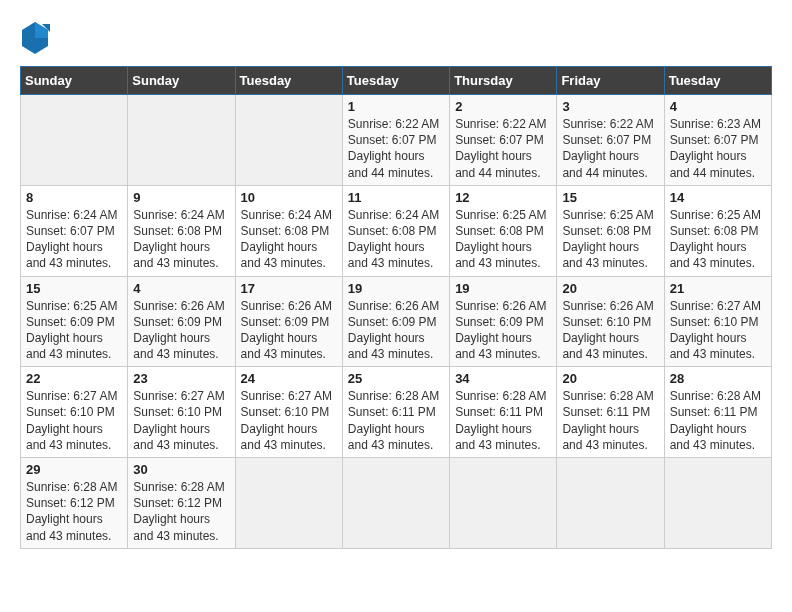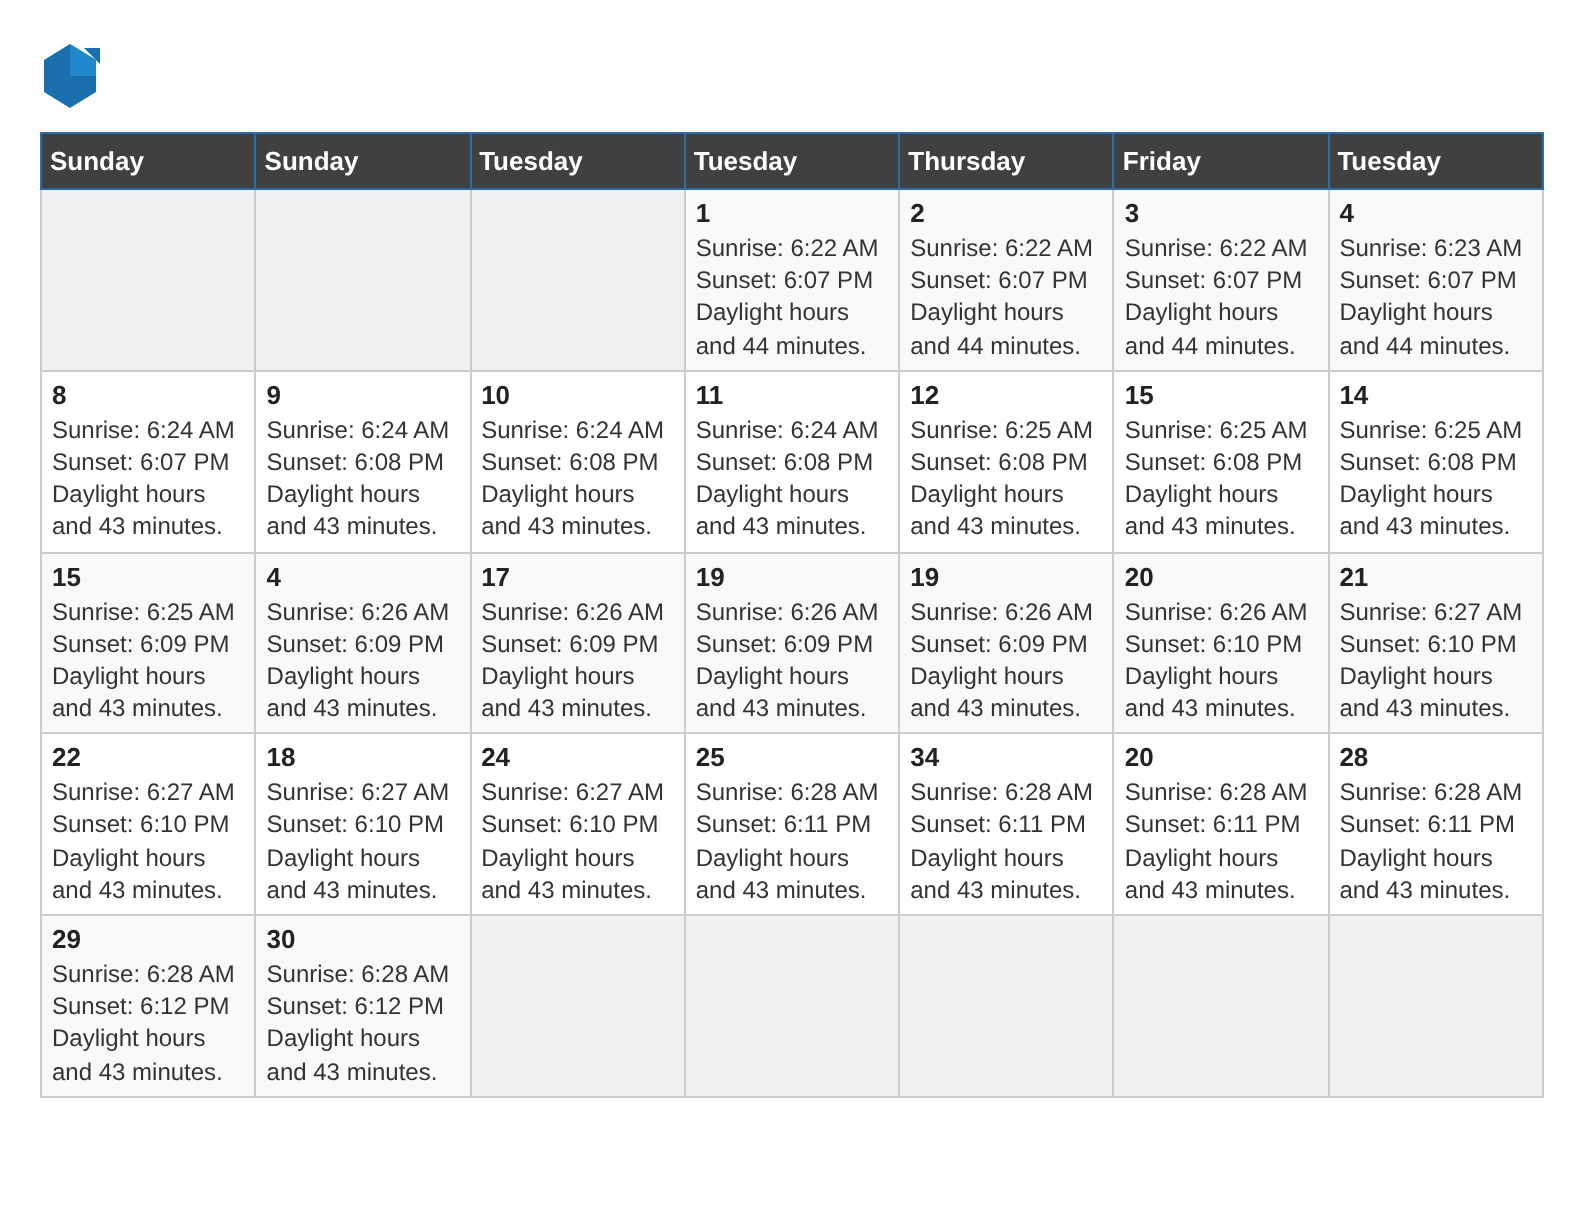--- a/index.html
+++ b/index.html
@@ -299,21 +299,21 @@
         <td>
         <span class="day-num">22</span>
         <div class="day-info">
           Sunrise: 6:27 AM<br>
           Sunset: 6:10 PM<br>
           Daylight hours<br>
           and 43 minutes.
         </div>
       </td>
         <td>
-        <span class="day-num">18</span>
+        <span class="day-num">23</span>
         <div class="day-info">
           Sunrise: 6:27 AM<br>
           Sunset: 6:10 PM<br>
           Daylight hours<br>
           and 43 minutes.
         </div>
       </td>
         <td>
         <span class="day-num">24</span>
         <div class="day-info">

